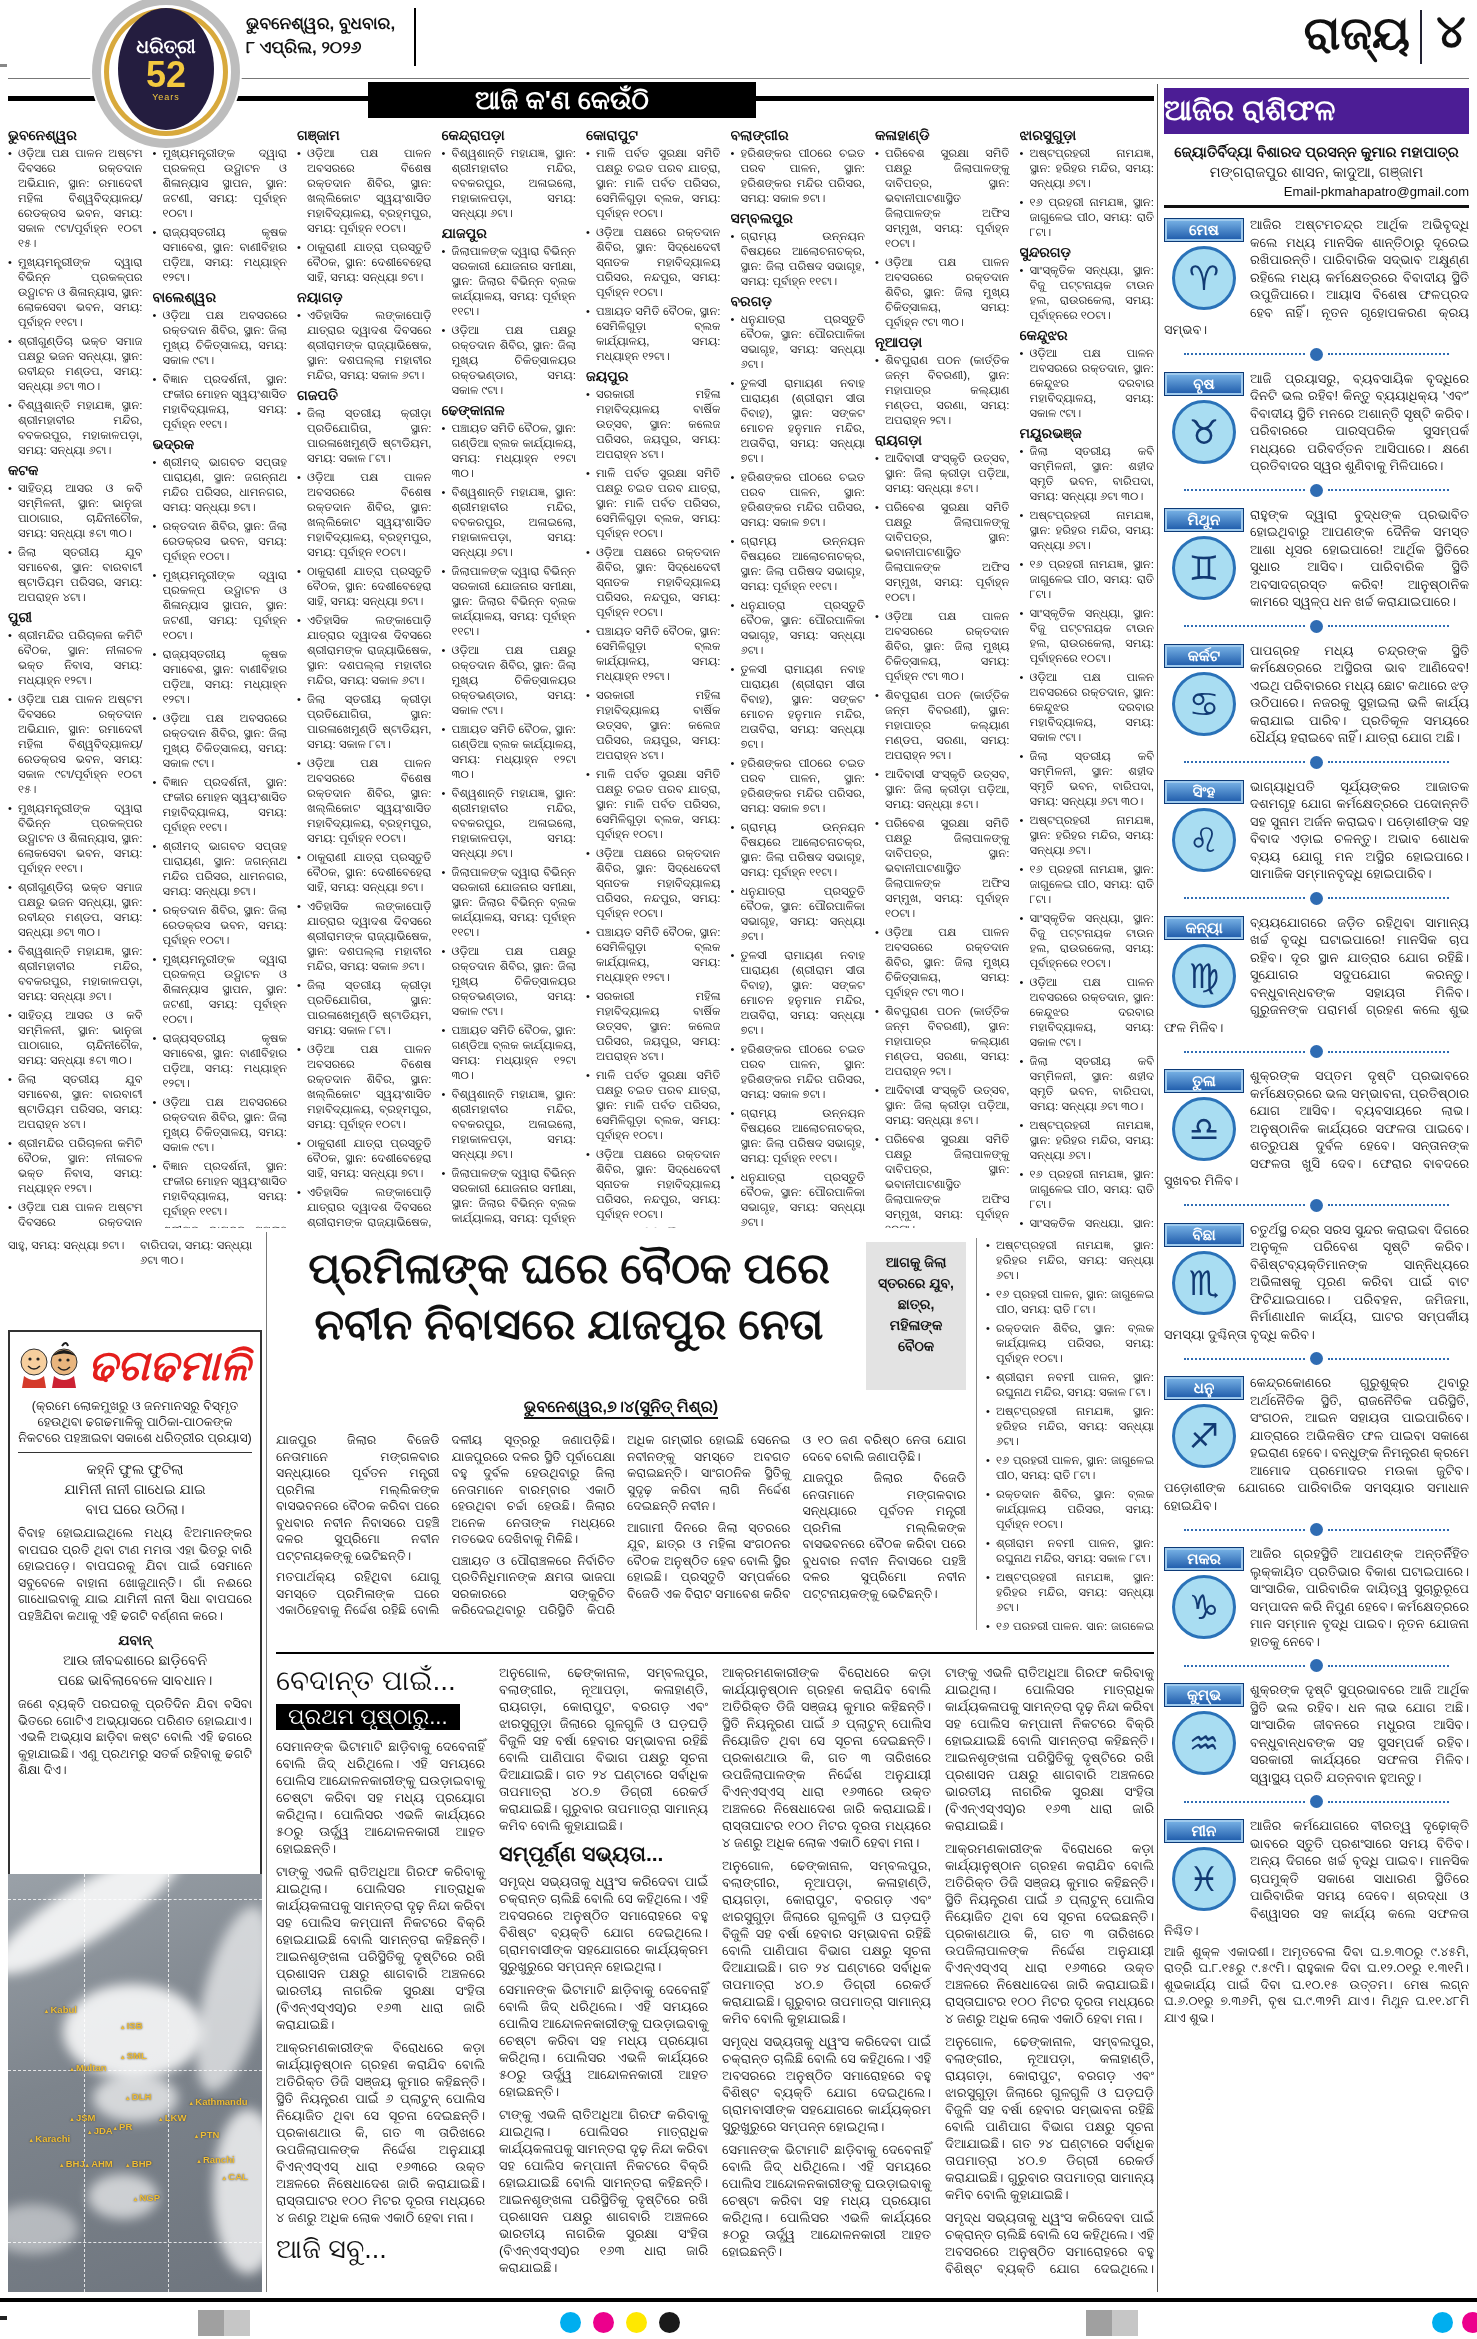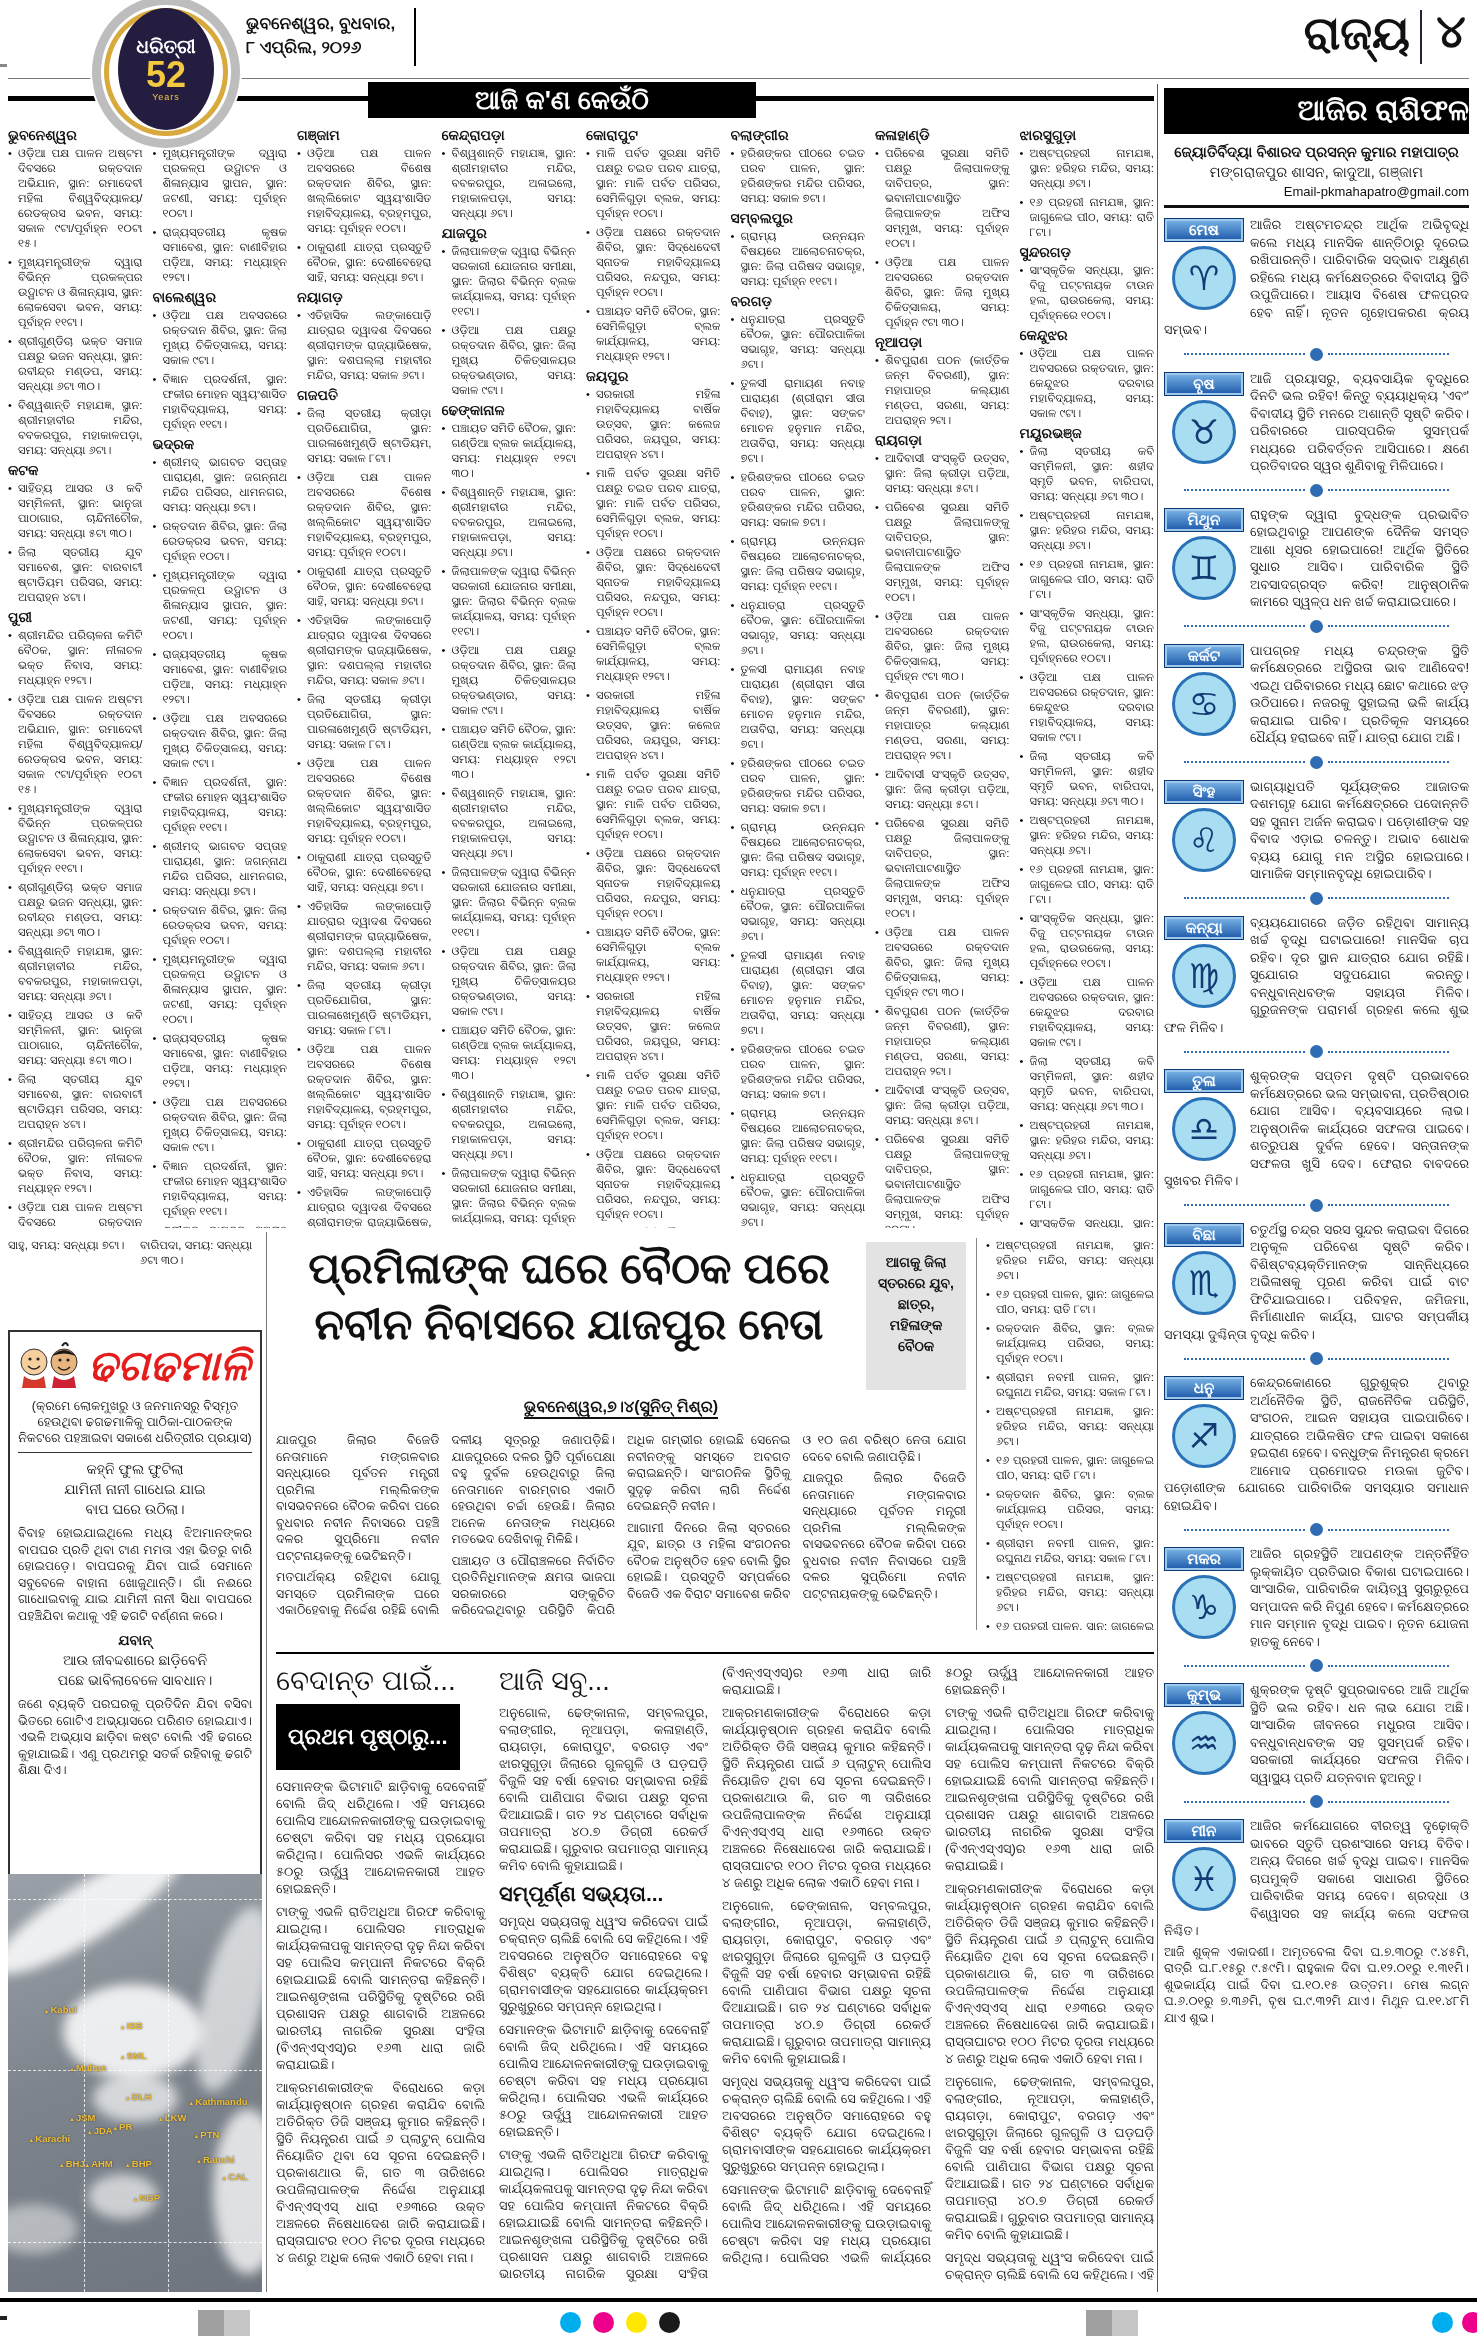--- a/index.html
+++ b/index.html
@@ -66,27 +66,27 @@
   #byline{left:276px;top:1398px;width:690px;text-align:center;font-size:16px;font-weight:bold}
   #byline span{border-bottom:2px solid #111;padding-bottom:2px}
   #art-body{left:276px;top:1432px;width:690px;height:200px;overflow:hidden;
             column-count:4;column-gap:12px;column-fill:auto}
   #art-body p{font-size:12.5px;line-height:16.5px;text-align:justify;margin:0 0 5px}
   
   #cont{left:276px;top:1652px;width:878px;height:638px;overflow:hidden;border-top:2px solid #000;
         padding-top:10px;box-sizing:border-box;column-count:4;column-gap:14px;column-fill:auto}
   .cp{font-size:13px;line-height:17px;text-align:justify;margin:0 0 6px}
   .ch1{font-size:28px;line-height:34px;margin:0 0 6px}
-  .cbox{display:inline-block;background:#000;color:#fff;font-size:22px;font-weight:bold;
-        padding:20px 12px;margin:0 0 8px}
+  .cbox{display:inline-block;background:#000;color:#fff;font-size:22px;font-weight:normal;
+        padding:0 12px;margin:0 0 8px}
   .ch2{font-size:27px;line-height:34px;margin:6px 0}
   .ch3{font-size:21px;font-weight:bold;line-height:27px;margin:6px 0}
   
   #sidebar{left:1164px;top:84px;width:305px;height:2210px;overflow:hidden}
-  #horo-title{background:#000000;color:#fff;font-size:29px;font-weight:bold;text-align:right;
+  #horo-title{background:#4c1d95;color:#fff;font-size:29px;font-weight:bold;text-align:left;
               padding:6px 0;margin:4px 0 8px}
   .astro{font-size:14.5px;text-align:center;line-height:20px}
   #astro1{font-weight:bold}
   #horo-email{font-size:13px;text-align:right;margin:2px 0 6px}
   #horo-div{border-top:3px solid #111;margin:4px 0 8px}
   .sign{overflow:hidden;margin-bottom:2px}
   .sicon{float:left;width:80px;margin:2px 6px 2px 0}
   .slabel{background:linear-gradient(180deg,#7cb6e8,#1a57a8);border:1px solid #0c3a77;color:#fff;
           font-weight:bold;font-size:15px;text-align:center;padding:2px 0;margin-bottom:4px;
           box-shadow:inset 0 0 0 2px #9ec9ec}

